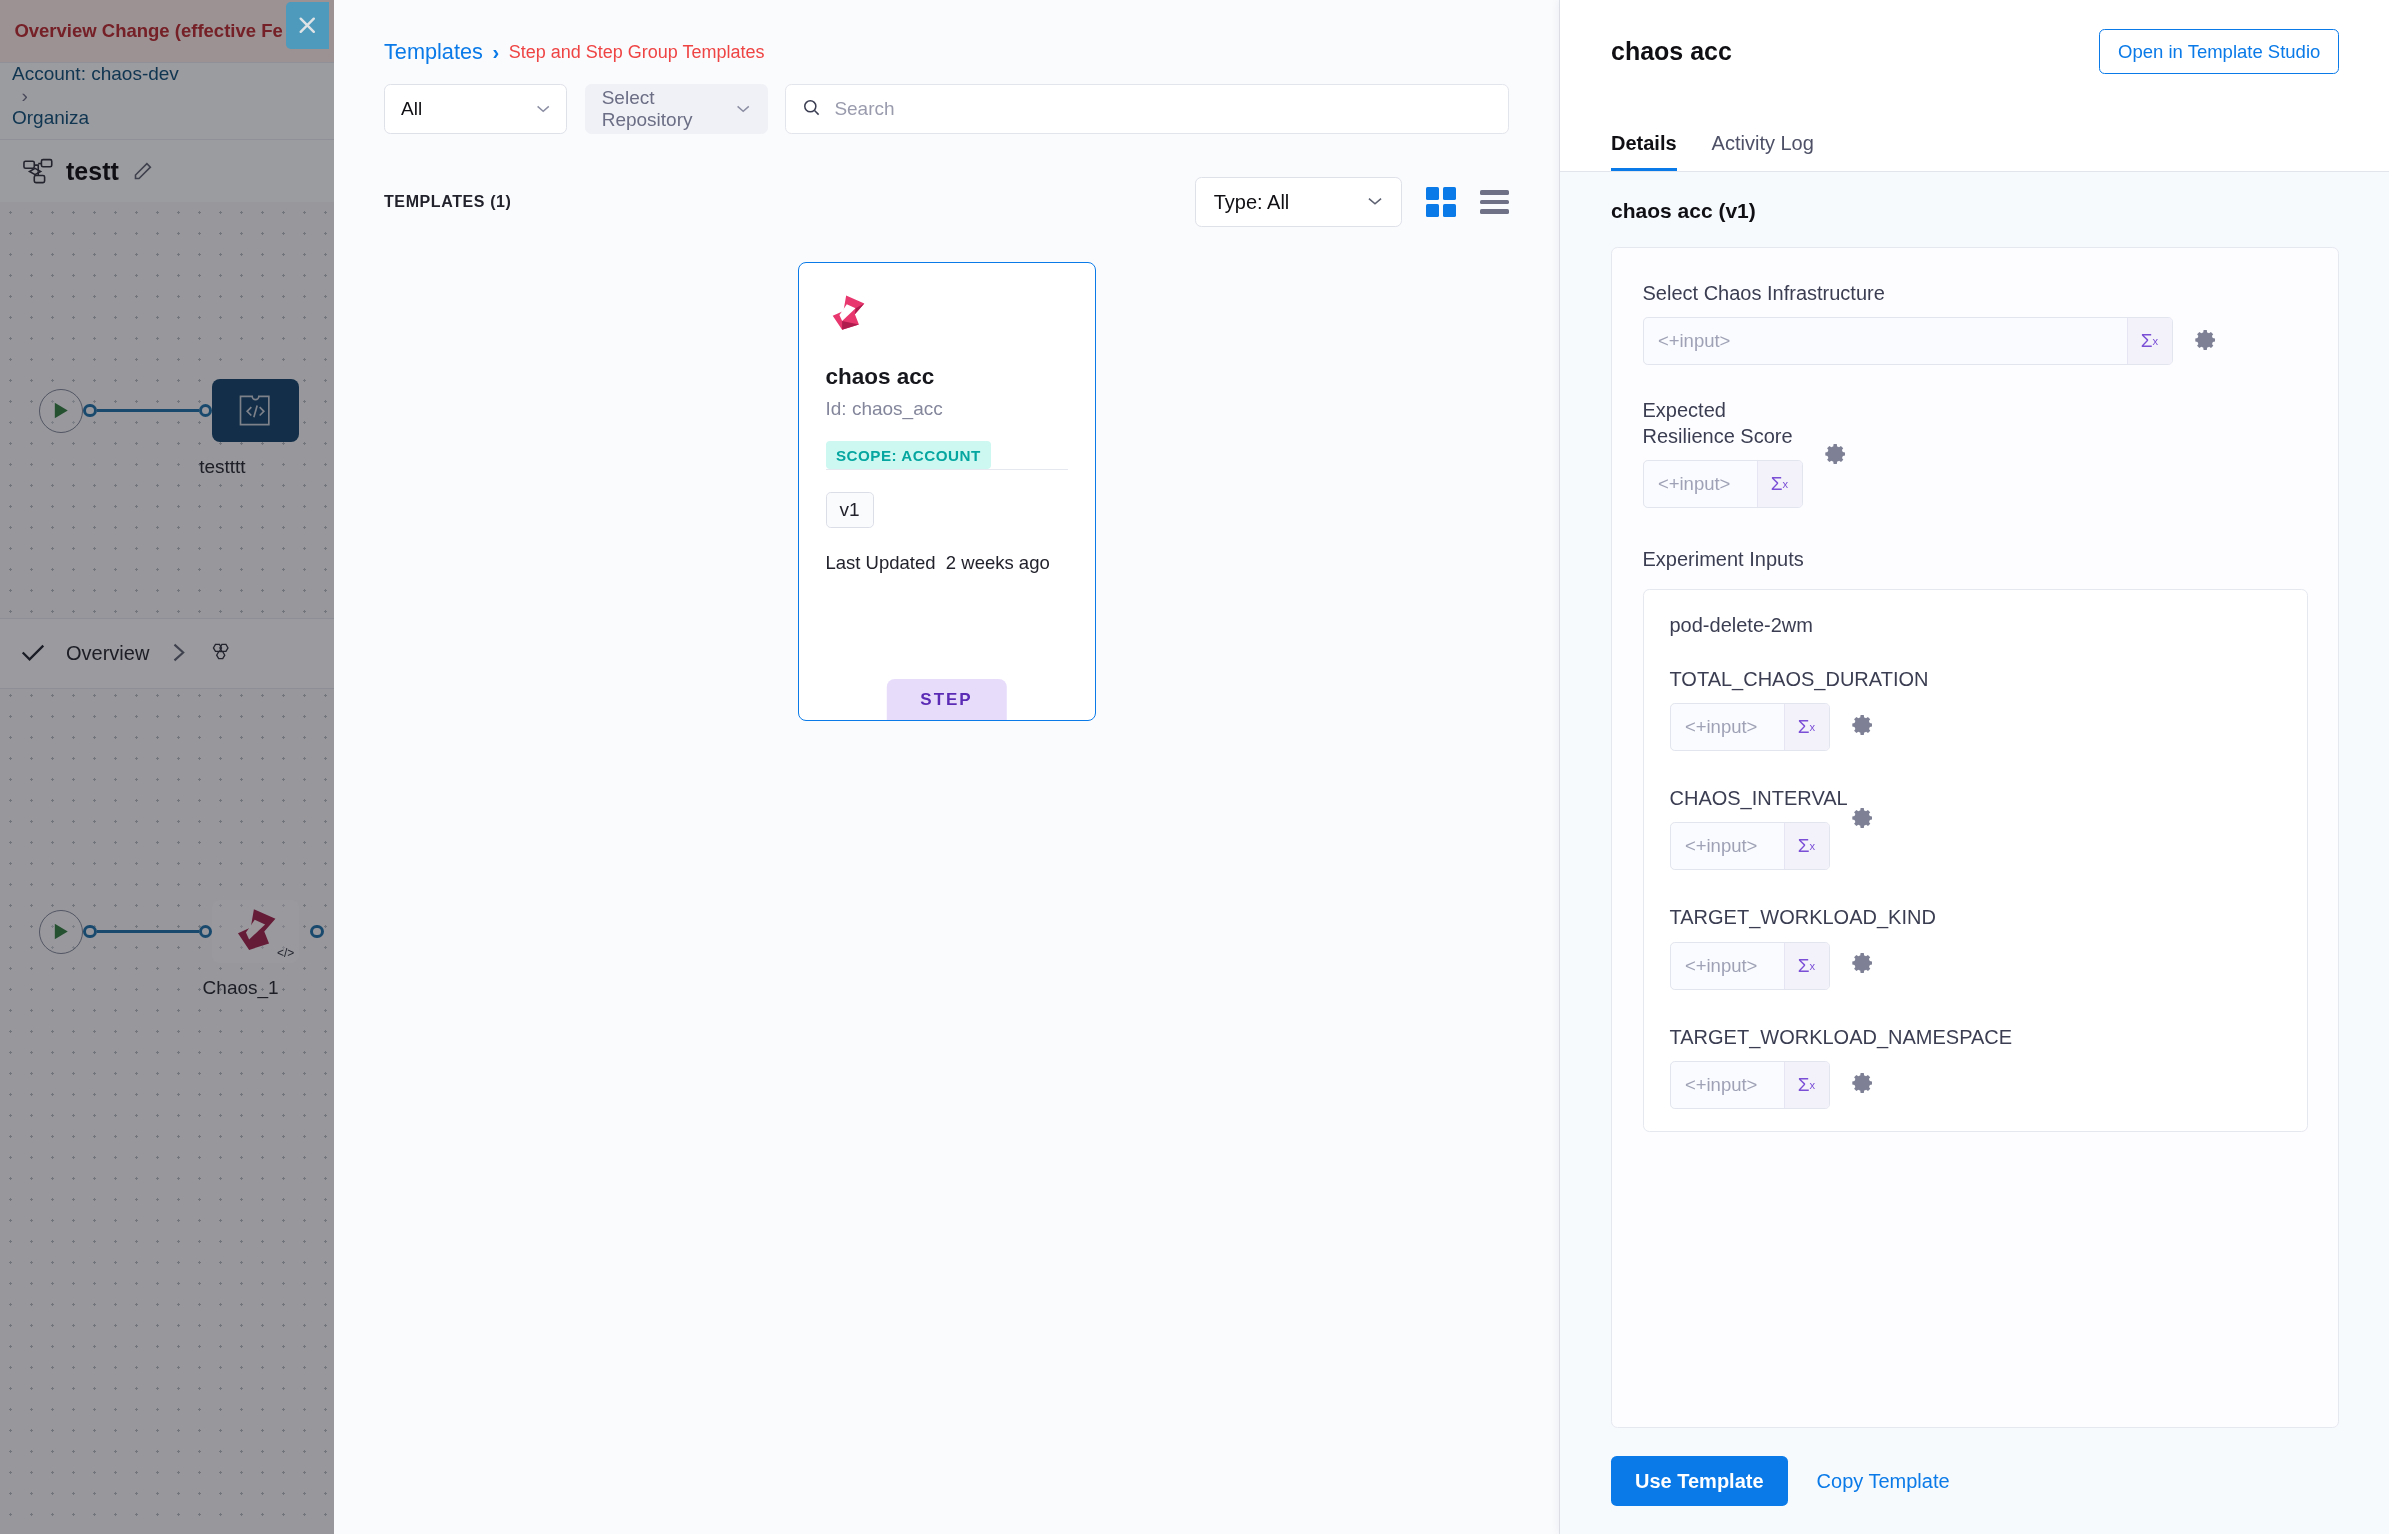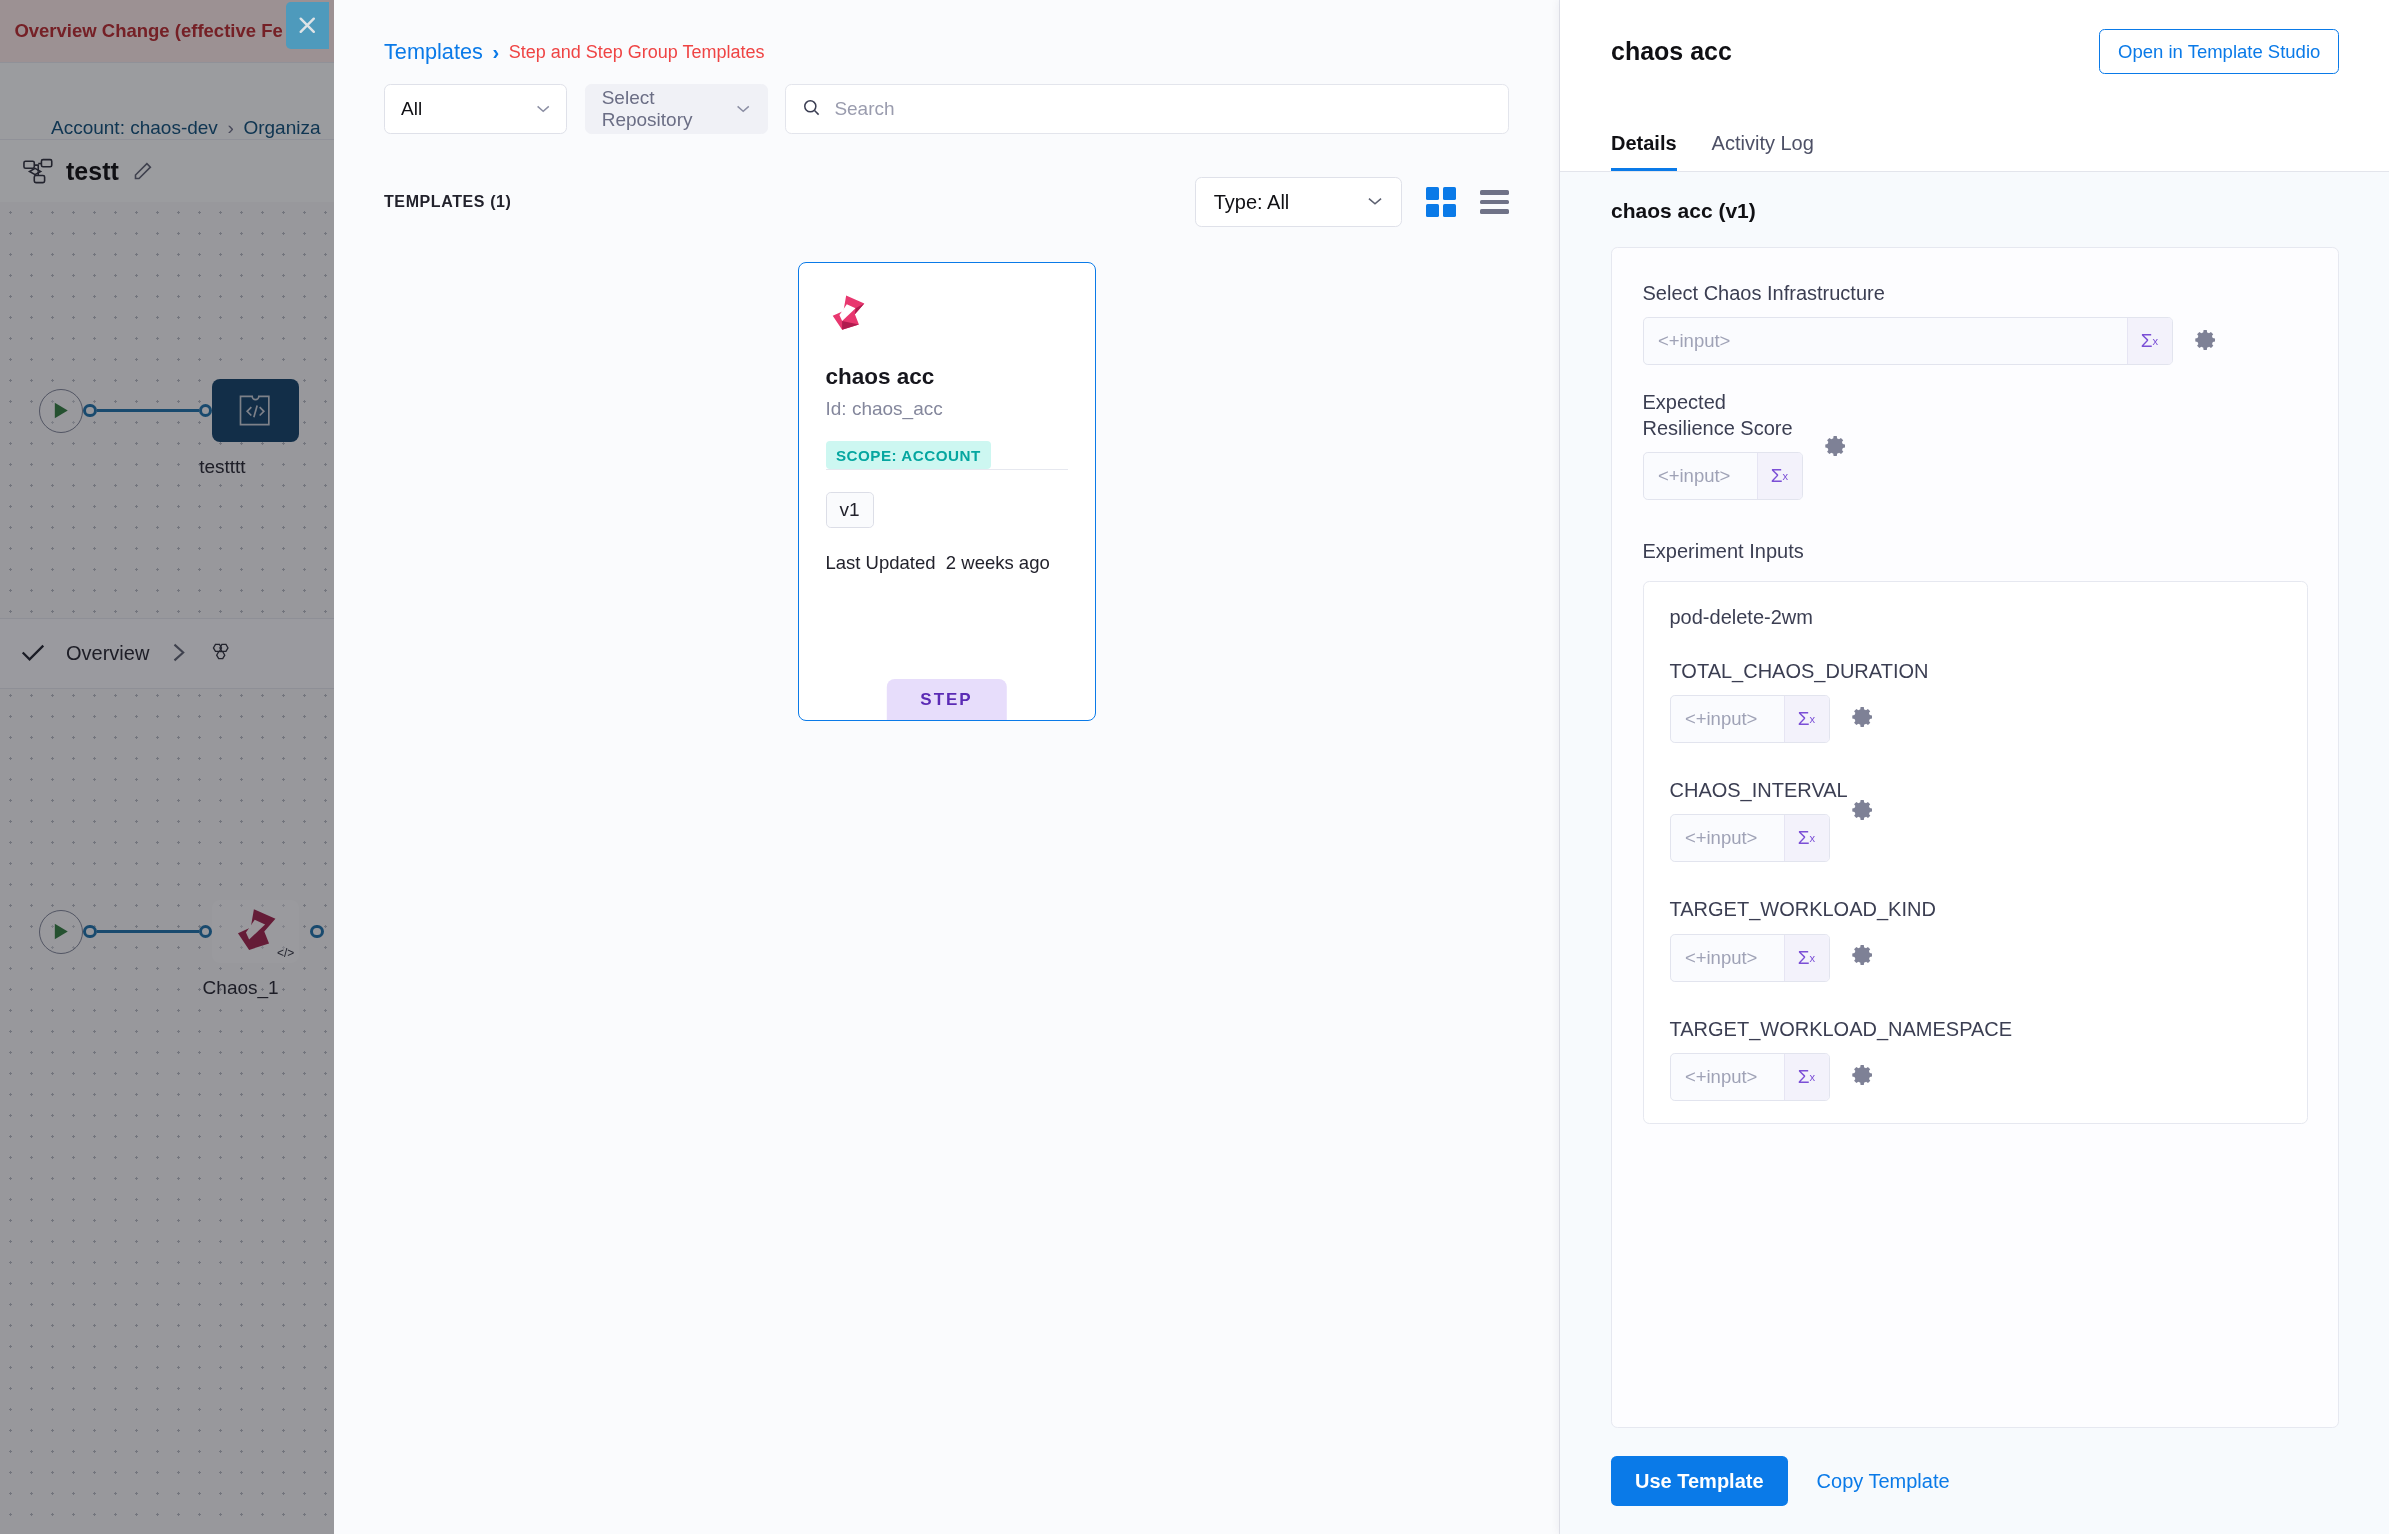--- a/index.html
+++ b/index.html
@@ -21,23 +21,24 @@
     background: #fbe9e7;
     display: flex; align-items: center;
     padding-left: 14.4px;
     border-bottom: 0.8px solid #e7e9ef;
   }
   .bg-banner-text {
     color: #b8262b; font-weight: bold; font-size: 18.5px; white-space: nowrap;
   }
   .bg-breadcrumb {
     position: absolute; left: 0; top: 63px; width: 337px; height: 77px;
-    display: flex; align-items: flex-end; padding-left: 51px;
+    display: flex; align-items: flex-start; padding-left: 12px;
     border-bottom: 0.8px solid #e7e9ef;
     background: #fafbfc;
+    flex-direction: column;
   }
   .bg-bc-link { color: #0b4c77; font-size: 19px; white-space: nowrap; }
   .bg-bc-sep { color: #6b6d85; font-size: 19px; margin: 0 9.6px; }
   .bg-title-row {
     position: absolute; left: 0; top: 140px; width: 337px; height: 63px;
     display: flex; align-items: center; padding-left: 22.5px; gap: 13px;
     background: #fafbfc;
   }
   .bg-title-text { font-size: 25px; font-weight: bold; color: #0b0b0d; }
   .pipeline-icon svg, .pencil-icon svg { display: block; }
@@ -462,21 +463,21 @@
     <span class="rp-tab active">Details</span>
     <span class="rp-tab">Activity Log</span>
   </div>
 
 
   <div class="rp-subtitle-bar">chaos acc (v1)</div>
 
   <div class="rp-body">
     <div class="inputs-card">
 
-      <div style="margin-bottom:24px;">
+      <div style="margin-bottom:32px;">
         <div class="fld-label">Select Chaos Infrastructure</div>
         <div class="fld-row">
           <div class="fld-input wide">
             <span class="fld-ph">&lt;+input&gt;</span>
             <span class="fld-sigma">Σ<sup style="font-size:11.2px;">x</sup></span>
           </div>
           <span class="gear-icon">
             <svg width="24" height="24" viewBox="0 0 24 24" fill="#7e8196">
               <path d="M12 8.2a3.8 3.8 0 1 0 0 7.6 3.8 3.8 0 0 0 0-7.6zm0 5.9a2.1 2.1 0 1 1 0-4.2 2.1 2.1 0 0 1 0 4.2z"></path>
               <path d="M21 13.6v-3.2l-2.3-.4a7 7 0 0 0-.8-1.9l1.3-1.9-2.3-2.3-1.9 1.3a7 7 0 0 0-1.9-.8L12.8 2h-3.2l-.4 2.4a7 7 0 0 0-1.9.8L5.4 3.9 3.1 6.2l1.3 1.9a7 7 0 0 0-.8 1.9L1.3 10.4v3.2l2.3.4a7 7 0 0 0 .8 1.9l-1.3 1.9 2.3 2.3 1.9-1.3a7 7 0 0 0 1.9.8l.4 2.4h3.2l.4-2.4a7 7 0 0 0 1.9-.8l1.9 1.3 2.3-2.3-1.3-1.9a7 7 0 0 0 .8-1.9l2.2-.4z"></path>

